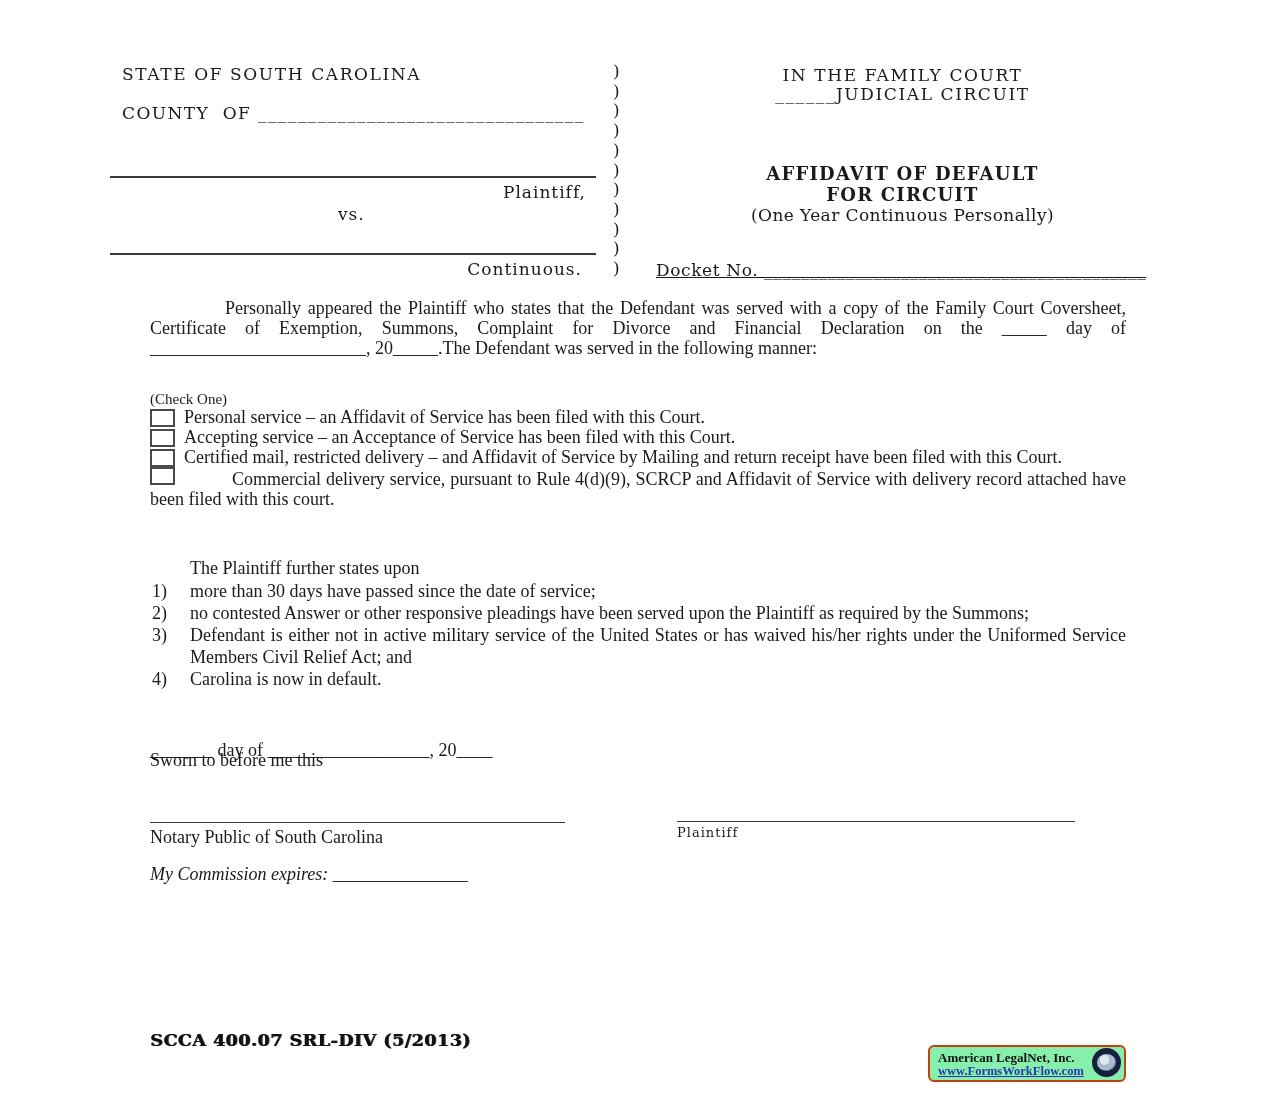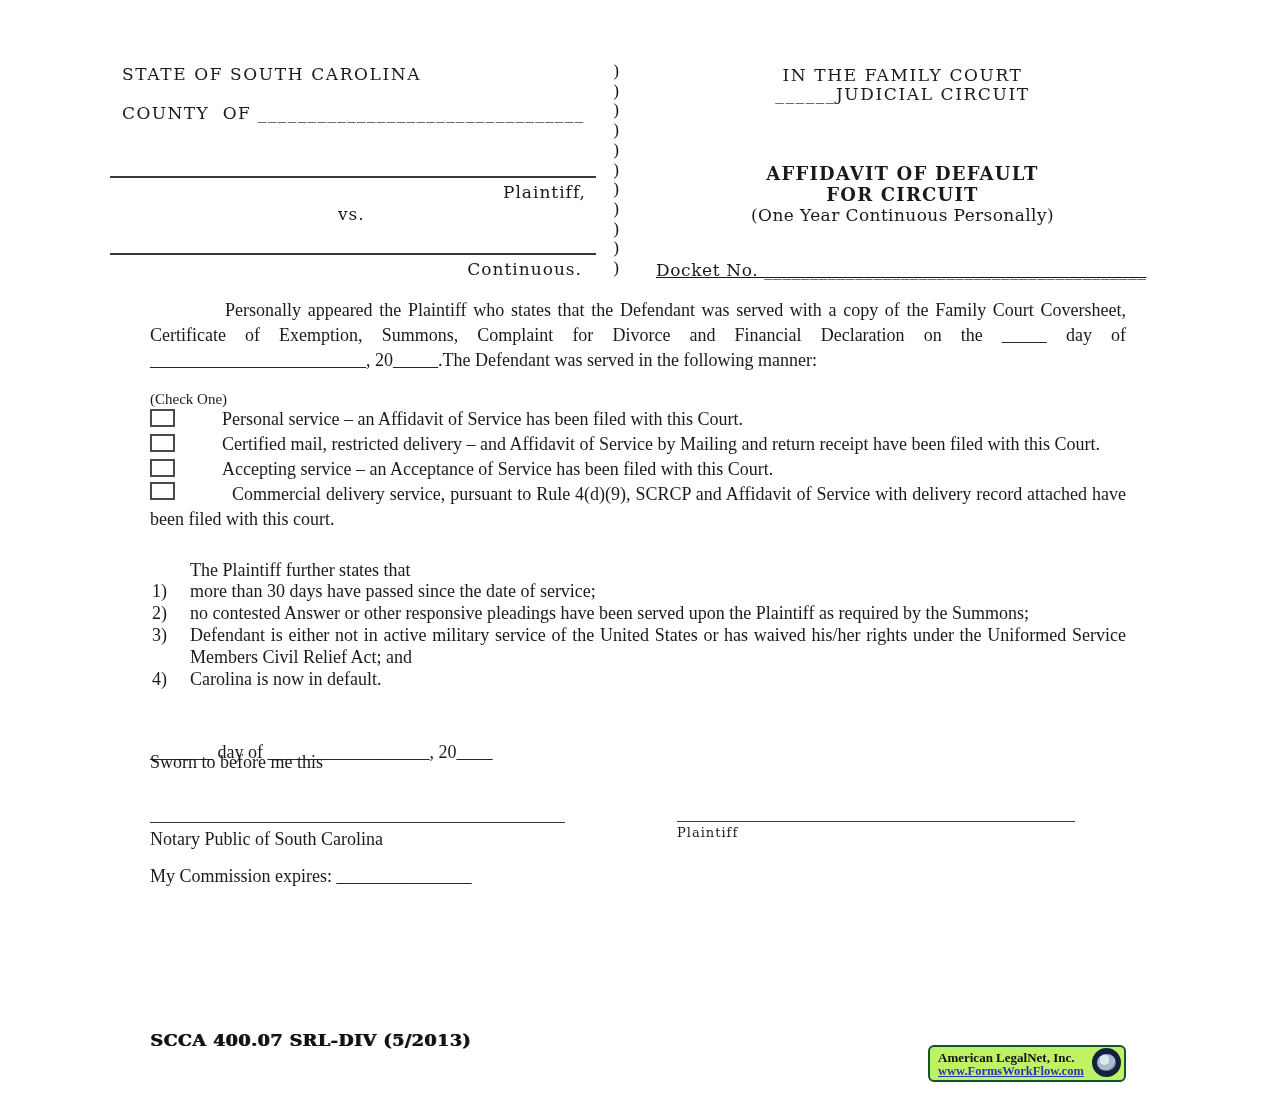--- a/index.html
+++ b/index.html
@@ -25,51 +25,51 @@
   .cap-right { position:absolute; left:540px; top:0; width:505px; }
   .cap-court    { position:absolute; left:0; top:5px;  width:100%; text-align:center; letter-spacing:1.6px; }
   .cap-circuit  { position:absolute; left:0; top:24px; width:100%; text-align:center; letter-spacing:1.6px; }
   .cap-title1   { position:absolute; left:0; top:103px; width:100%; text-align:center;
                   font-weight:bold; font-size:18px; letter-spacing:1.2px; }
   .cap-title2   { position:absolute; left:0; top:124px; width:100%; text-align:center;
                   font-weight:bold; font-size:18px; letter-spacing:1.2px; }
   .cap-subtitle { position:absolute; left:0; top:145px; width:100%; text-align:center; letter-spacing:0.4px; }
   .cap-docket   { position:absolute; left:6px; top:200px; letter-spacing:0.6px; white-space:pre;text-decoration:underline; }
   
-  .body-text { font-size:18px; line-height:25px; }
+  .body-text { font-size:18px; line-height:20px; }
   .intro { position:absolute; left:150px; top:298px; width:976px;
            text-align:justify; text-indent:75px; }
   .checkone-label { position:absolute; left:150px; top:391px; font-size:15px; }
   .options { position:absolute; left:150px; top:407px; width:976px; }
   .cb { display:inline-block; width:21px; height:14px; border:2px solid #4a4a4a;
         background:#ffffff; vertical-align:baseline; }
   .opt { text-align:justify; }
-  .opt.hang { position:relative; padding-left:72px; }
+  .opt.hang { position:relative; padding-left:34px; }
   .opt.hang .cb { position:absolute; left:0; top:2px; }
   .opt.flow .cb { margin-right:52px; }
   .further-lead { position:absolute; left:190px; top:558px; }
   .num-list { position:absolute; left:152px; top:580px; width:974px; line-height:22px; }
   .num-item { position:relative; padding-left:38px; text-align:justify; }
   .num-item .num { position:absolute; left:0; top:0; }
   
   .sworn      { position:absolute; left:150px; top:750px; }
   .sworn-date { position:absolute; left:150px; top:740px; white-space:pre; }
   .sig-rule-1 { position:absolute; left:150px; top:822px; width:415px; border-top:1.5px solid #3a3a3a; }
   .sig-rule-2 { position:absolute; left:677px; top:821px; width:398px; border-top:1.5px solid #3a3a3a; }
   .notary-label    { position:absolute; left:150px; top:827px; }
   .plaintiff-sign  { position:absolute; left:677px; top:825px; font-family:"DejaVu Serif", serif;
                      font-size:13px; letter-spacing:1px; }
-  .commission { position:absolute; left:150px; top:864px; white-space:pre; }
+  .commission { position:absolute; left:150px; top:864px; white-space:pre;font-style:italic; }
   
   .form-number { position:absolute; left:150px; top:1030px;
                  font-family:"DejaVu Serif", serif; font-weight:bold; font-size:17.5px;
                  letter-spacing:0.5px; color:#111;
                  text-shadow:1px 0 0 #333; }
   .legalnet-box { position:absolute; left:928px; top:1045px; width:194px; height:33px;
-                  border:2px solid #14532d; border-radius:6px; background:#bef264;text-align:center; }
+                  border:2px solid #c2410c; border-radius:6px; background:#86efac;text-align:center; }
   .legalnet-company { position:absolute; left:8px; top:3px;
                       font-family:"Liberation Serif", serif; font-weight:bold; font-size:13px; color:#111; }
   .legalnet-url { position:absolute; left:8px; top:17px;
                   font-family:"Liberation Serif", serif; font-weight:bold; font-size:12.5px;
                   text-decoration:underline; }
   .globe { position:absolute; right:3px; top:1px; width:29px; height:29px; border-radius:50%;
            background:#15203d; }
   .globe-inner { position:absolute; left:5px; top:6px; width:19px; height:17px; border-radius:50%;
                  background:radial-gradient(circle at 40% 35%, #dfe6ee 0 30%, #a9bccf 31% 65%, #6d87a6 66% 100%); }
 </style>
@@ -116,33 +116,33 @@
   <div class="intro body-text">Personally appeared the Plaintiff who states that the Defendant was served with a copy of the Family Court Coversheet, Certificate of Exemption, Summons, Complaint for Divorce and Financial Declaration on the _____ day of ________________________, 20_____.The Defendant was served in the following manner:</div>
 
   <div class="checkone-label">(Check One)</div>
   <div class="options body-text">
     <div class="opt hang">
       <span class="cb"></span>
       <span>Personal service – an Affidavit of Service has been filed with this Court.</span>
     </div>
     <div class="opt hang">
       <span class="cb"></span>
-      <span>Certified mail, restricted delivery – and Affidavit of Service by Mailing and return receipt have been filed with this Court.</span>
+      <span>Accepting service – an Acceptance of Service has been filed with this Court.</span>
     </div>
     <div class="opt hang">
       <span class="cb"></span>
-      <span>Accepting service – an Acceptance of Service has been filed with this Court.</span>
+      <span>Certified mail, restricted delivery – and Affidavit of Service by Mailing and return receipt have been filed with this Court.</span>
     </div>
     <div class="opt flow">
       <span class="cb"></span>
       <span>Commercial delivery service, pursuant to Rule 4(d)(9), SCRCP and Affidavit of Service with delivery record attached have been filed with this court.</span>
     </div>
   </div>
 
-  <div class="further-lead body-text">The Plaintiff further states that</div>
+  <div class="further-lead body-text">The Plaintiff further states upon</div>
   <div class="num-list body-text">
     <div class="num-item">
       <span class="num">1)</span>
       <span>more than 30 days have passed since the date of service;</span>
     </div>
     <div class="num-item">
       <span class="num">2)</span>
       <span>no contested Answer or other responsive pleadings have been served upon the Plaintiff as required by the Summons;</span>
     </div>
     <div class="num-item">

